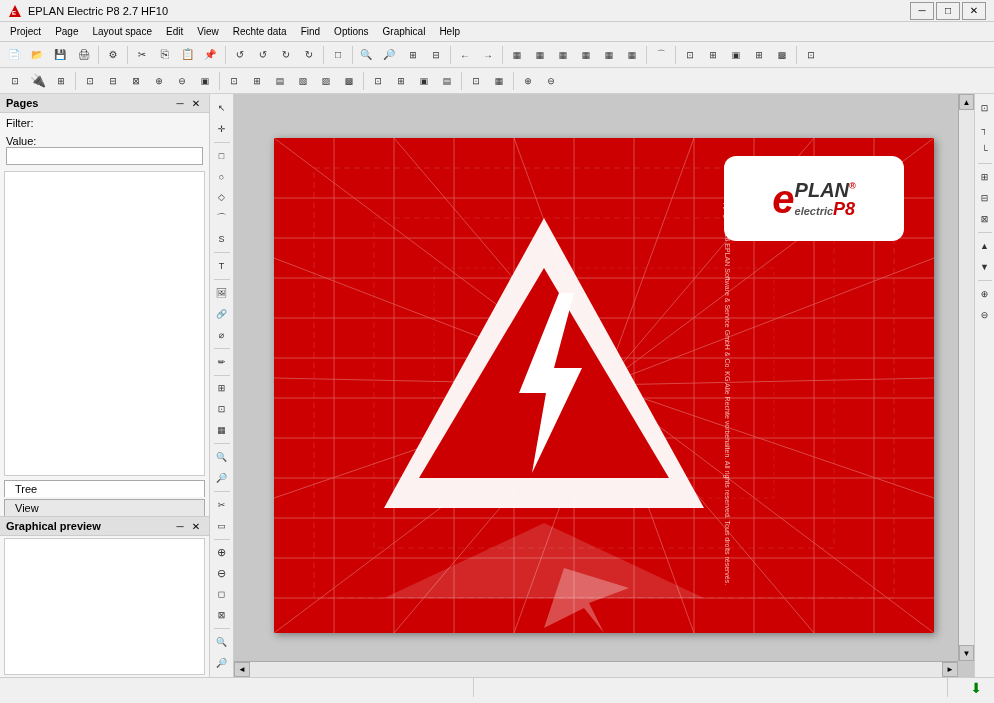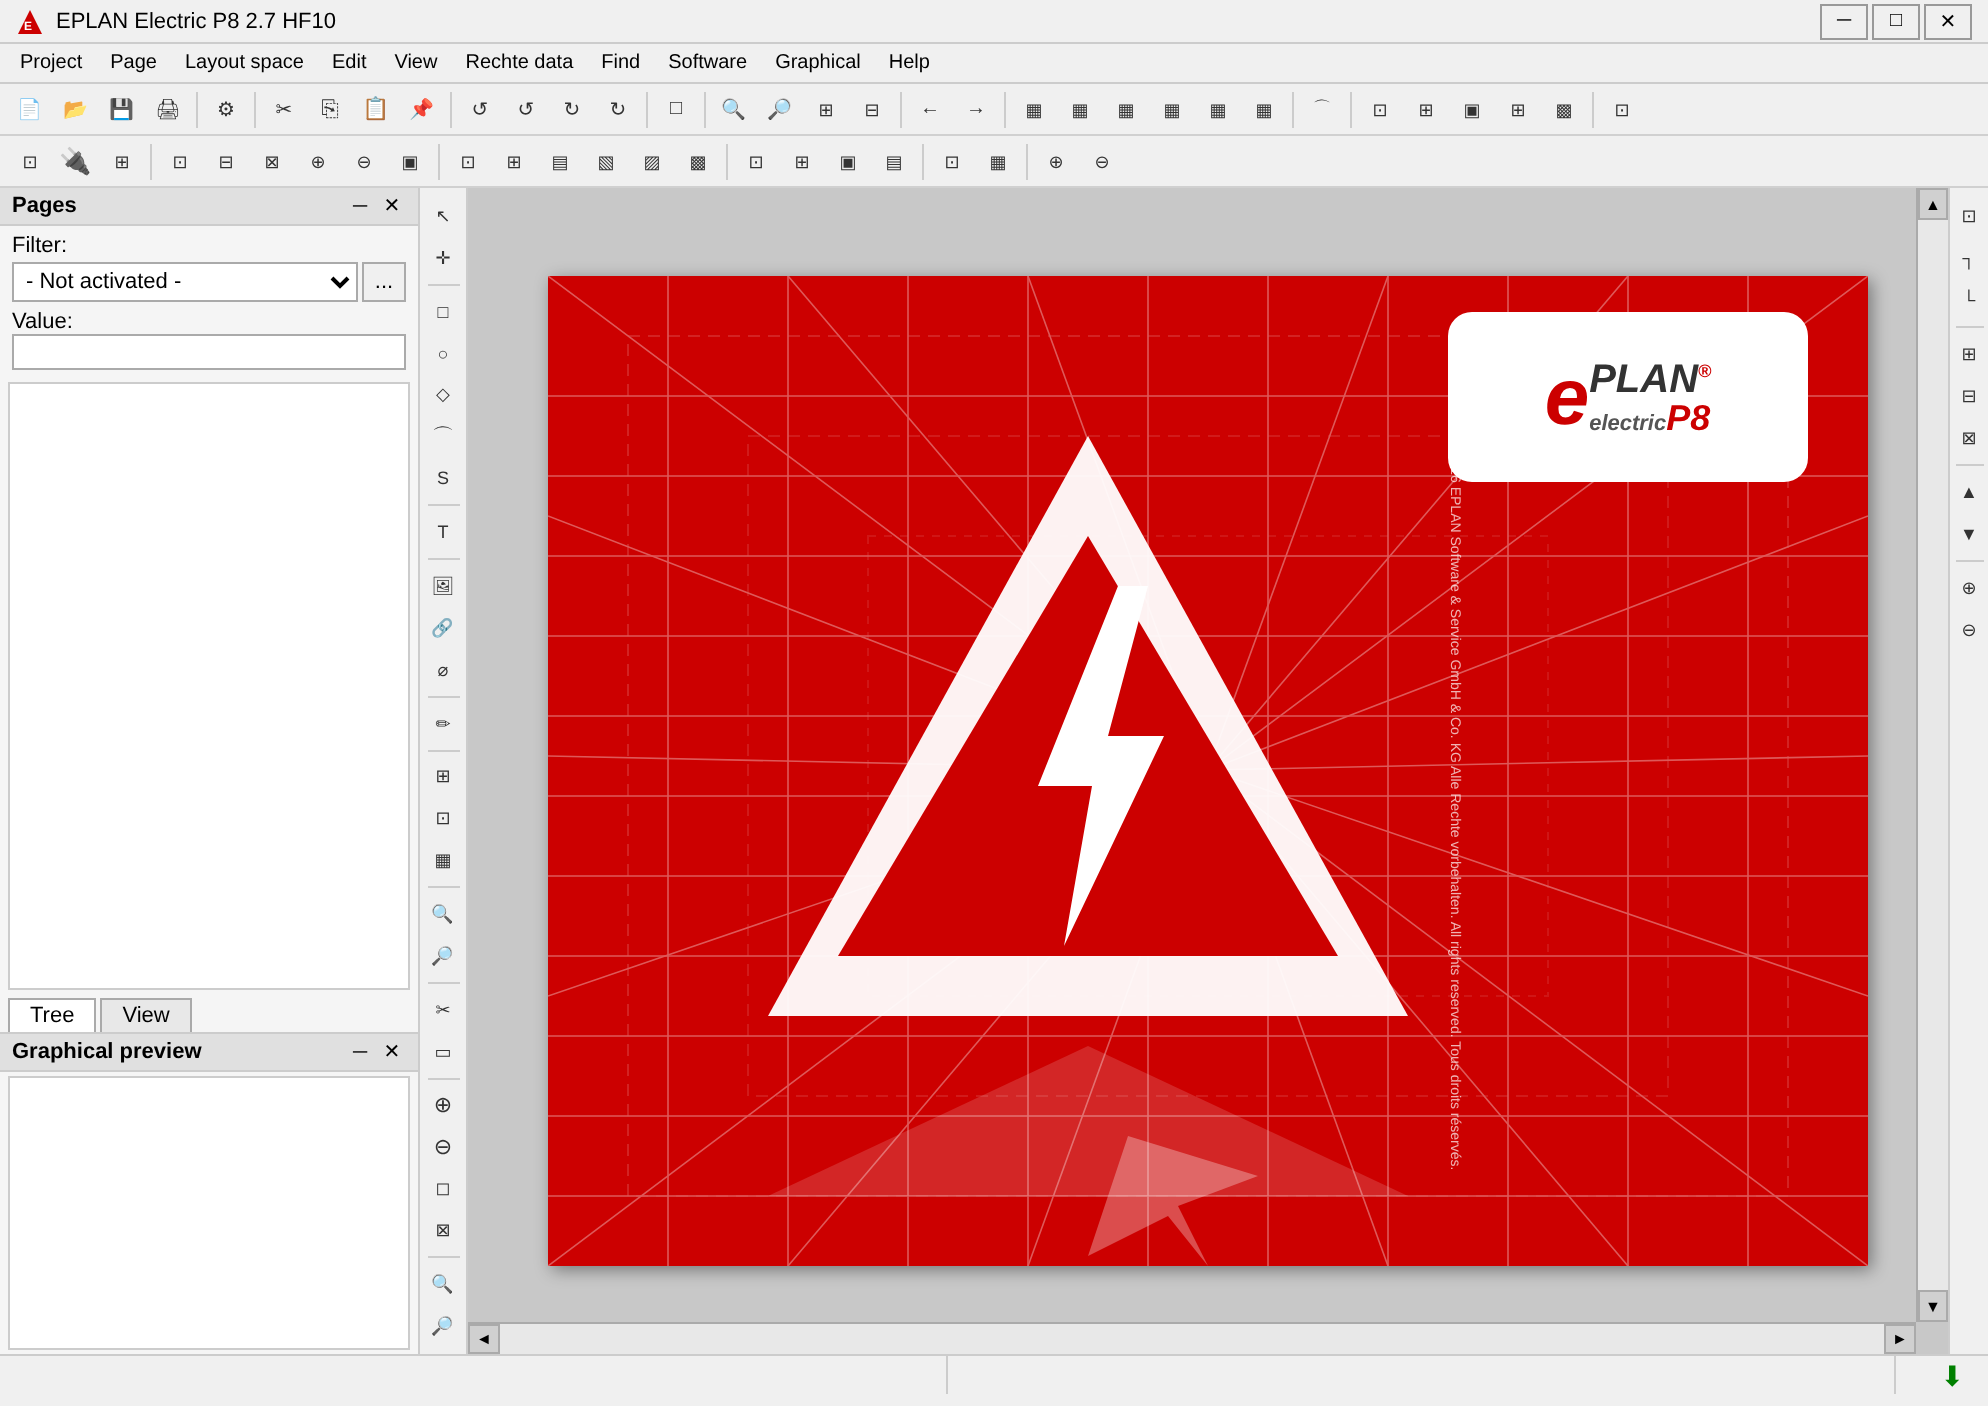--- a/index.html
+++ b/index.html
@@ -130,20 +130,21 @@
       background: white;
       border: 1px solid #ccc;
       margin: 2px 4px;
       overflow: auto;
     }
 
     .pages-tabs {
       display: flex;
       padding: 2px 4px 0 4px;
       gap: 2px;
+      flex-direction: column;
     }
     .pages-tab {
       padding: 2px 10px;
       border: 1px solid #aaa;
       border-bottom: none;
       background: #e8e8e8;
       cursor: pointer;
       font-size: 11px;
     }
     .pages-tab.active { background: white; }
@@ -323,21 +324,21 @@
 </div>
 
 <div id="menubar">
 <span>Project</span>
     <span>Page</span>
     <span>Layout space</span>
     <span>Edit</span>
     <span>View</span>
     <span>Rechte data</span>
     <span>Find</span>
-    <span>Software</span>
+    <span>Options</span>
     <span>Graphical</span>
     <span>Help</span>
   </div>
 
 <div class="toolbar-row">
   <button class="tb-btn">📄</button>
   <button class="tb-btn">📂</button>
   <button class="tb-btn">💾</button>
   <button class="tb-btn">🖨</button>
   <div class="tb-sep"></div>
@@ -420,24 +421,20 @@
       <div class="panel-header">
         <span>Pages</span>
         <div class="panel-header-btns">
           <button class="panel-hbtn">─</button>
           <button class="panel-hbtn">✕</button>
         </div>
       </div>
 
       <div class="filter-row">
         <div class="filter-label">Filter:</div>
-        <div class="filter-controls">
-          <select class="filter-select"><option>- Not activated -</option></select>
-          <button class="filter-btn">...</button>
-        </div>
       </div>
 
       <div class="value-row">
         <div>Value:</div>
         <input class="value-input" type="text" style="">
       </div>
 
       <div class="pages-tree"></div>
 
       <div class="pages-tabs">

